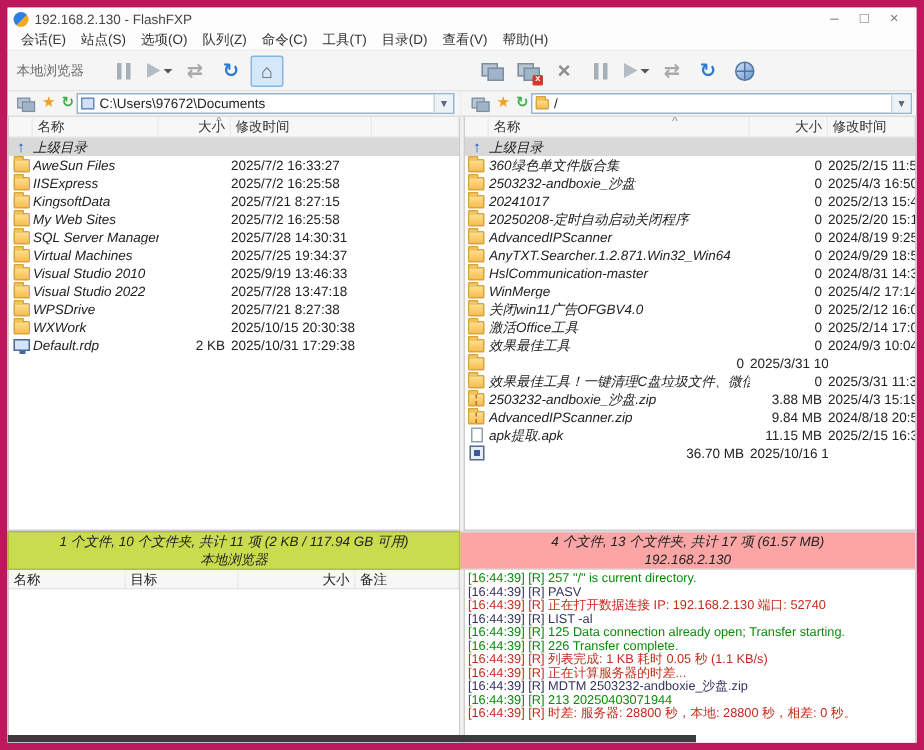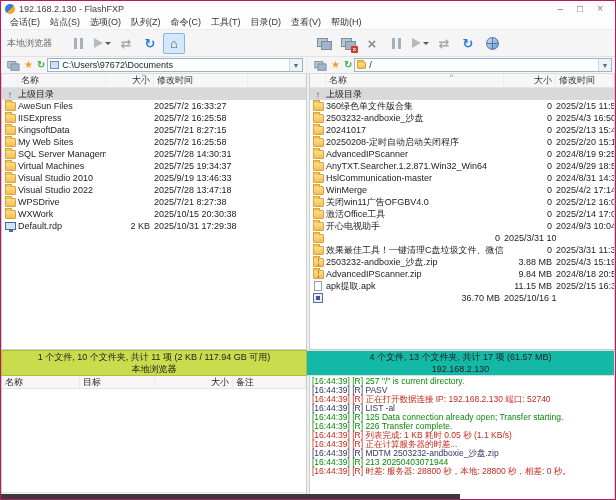--- a/index.html
+++ b/index.html
@@ -1,19 +1,19 @@
 <!DOCTYPE html>
 <html><head>
 <meta charset="utf-8">
 <style>
   * { box-sizing: border-box; margin: 0; padding: 0; }
   html,body { background:#e8e8e8; }
   body { font-family:"Liberation Sans","DejaVu Sans",sans-serif; }
   .window { width:616px; height:500px; position:relative; background:#f0f0f0;
-            border:1px solid #be185d; overflow:hidden; font-size:9px; color:#222; }
+            border:5px solid #be185d; overflow:hidden; font-size:9px; color:#222; }
 
   
   .titlebar { height:15px; background:#fdfdfd; display:flex; align-items:center; padding:0 4px; }
   .logo { width:10px; height:10px; border-radius:50%;
           background:linear-gradient(135deg,#2f7fe0 55%,#f5a623 55%); margin-right:4px; flex:0 0 auto; }
   .title-text { color:#444; font-size:9px; flex:1 1 auto; white-space:nowrap; overflow:hidden; }
   .win-controls { display:flex; gap:14px; margin-right:8px; color:#777; font-size:10px; }
   .win-btn { cursor:default; line-height:10px; }
 
   
@@ -70,41 +70,41 @@
   .list-header { height:14px; background:#f7f7f7; border-bottom:1px solid #e3e3e3; display:grid; position:relative; color:#333; }
   .pane-left .list-header, .pane-left .frow, .row-parent { grid-template-columns:16px 1fr 48px 94px 58px; }
   .pane-right .list-header, .pane-right .frow { grid-template-columns:16px 1fr 52px 58px; }
   .hcell { display:flex; align-items:center; padding:0 3px; border-right:1px solid #ececec; overflow:hidden; white-space:nowrap; }
   .hcell.right { justify-content:flex-end; }
   .sort-caret { position:absolute; top:-2px; left:46%; color:#8a8a8a; font-size:8px; }
   .list-body { flex:1 1 auto; overflow:hidden; }
   .frow, .row-parent { display:grid; height:12px; align-items:center; }
   .row-parent { background:#d9d9d9; }
   .fic { display:flex; justify-content:center; align-items:center; }
-  .fname { white-space:nowrap; overflow:hidden; padding-right:2px; }
+  .fname { white-space:nowrap; overflow:hidden; padding-right:2px;font-style:italic; }
   .fsize { text-align:right; padding-right:4px; white-space:nowrap; }
   .fdate { white-space:nowrap; overflow:hidden; }
   .up-arrow { color:#1859c8; font-weight:bold; font-size:10px; }
 
   .ic { display:inline-block; width:11px; height:9px; position:relative; }
   .ic-folder, .ic-zip { background:linear-gradient(#fede8e,#f6bd51); border:1px solid #d9a33c; border-radius:1px; }
   .ic-folder::before, .ic-zip::before { content:""; position:absolute; top:-3px; left:-1px; width:5px; height:2px;
        background:#f6c35b; border:1px solid #d9a33c; border-bottom:none; border-radius:1px 1px 0 0; }
   .ic-zip::after { content:""; position:absolute; top:0; left:4px; width:0; height:7px; border-left:1px dashed #a8762c; }
   .ic-file { background:#fff; border:1px solid #8fa0b0; width:8px; height:10px; margin:0 1px; }
   .ic-exe { background:#e8eef8; border:1px solid #5a6a8a; width:10px; height:10px; }
   .ic-exe::before { content:""; position:absolute; inset:2px; background:#3c5a9a; }
   .ic-rdp { background:#d3e3f8; border:1px solid #4a6a9a; width:11px; height:8px; }
   .ic-rdp::before { content:""; position:absolute; left:3px; bottom:-3px; width:4px; height:2px; background:#4a6a9a; }
 
   
   .statusrow { height:26px; display:flex; }
-  .status-half { display:flex; flex-direction:column; justify-content:center; align-items:center; line-height:12px; }
+  .status-half { display:flex; flex-direction:column; justify-content:center; align-items:center; line-height:12px;font-style:italic; }
   .status-local { width:307px; background:#c9dc4e; border:1px solid #aebf3a; }
-  .status-remote { width:309px; background:#14b8a6; border:1px solid #dcdcdc; border-left:none; }
+  .status-remote { width:309px; background:#fca5a5; border:1px solid #dcdcdc; border-left:none; }
 
   
   .bottom { height:125px; display:flex; background:#fff; }
   .queue-pane { width:307px; display:flex; flex-direction:column; border:1px solid #cdcdcd; border-top:none; background:#fff; }
   .queue-header { height:13px; background:#f7f7f7; border-bottom:1px solid #e3e3e3; display:grid;
                   grid-template-columns:78px 75px 78px 1fr; }
   .queue-body { flex:1 1 auto; background:#fff; }
   .queue-scroll { height:8px; background:#f4f4f4; border-top:1px solid #e5e5e5; }
   .log-pane { width:307px; display:flex; flex-direction:column; border:1px solid #cdcdcd; border-top:none; background:#fff; }
   .log-body { flex:1 1 auto; padding:1px 2px; overflow:hidden; }
@@ -433,21 +433,21 @@
                 <span class="ic ic-folder"></span>
               </span>
               <span class="fname">激活Office工具</span>
               <span class="fsize">0</span>
               <span class="fdate">2025/2/14 17:04</span>
             </div>
             <div class="frow">
               <span class="fic">
                 <span class="ic ic-folder"></span>
               </span>
-              <span class="fname">开心电视助手</span>
+              <span class="fname">效果最佳工具</span>
               <span class="fsize">0</span>
               <span class="fdate">2024/9/3 10:04:0</span>
             </div>
             <div class="frow">
               <span class="fic">
                 <span class="ic ic-folder"></span>
               </span>
               <span class="fsize">0</span>
               <span class="fdate">2025/3/31 10:30</span>
             </div>

